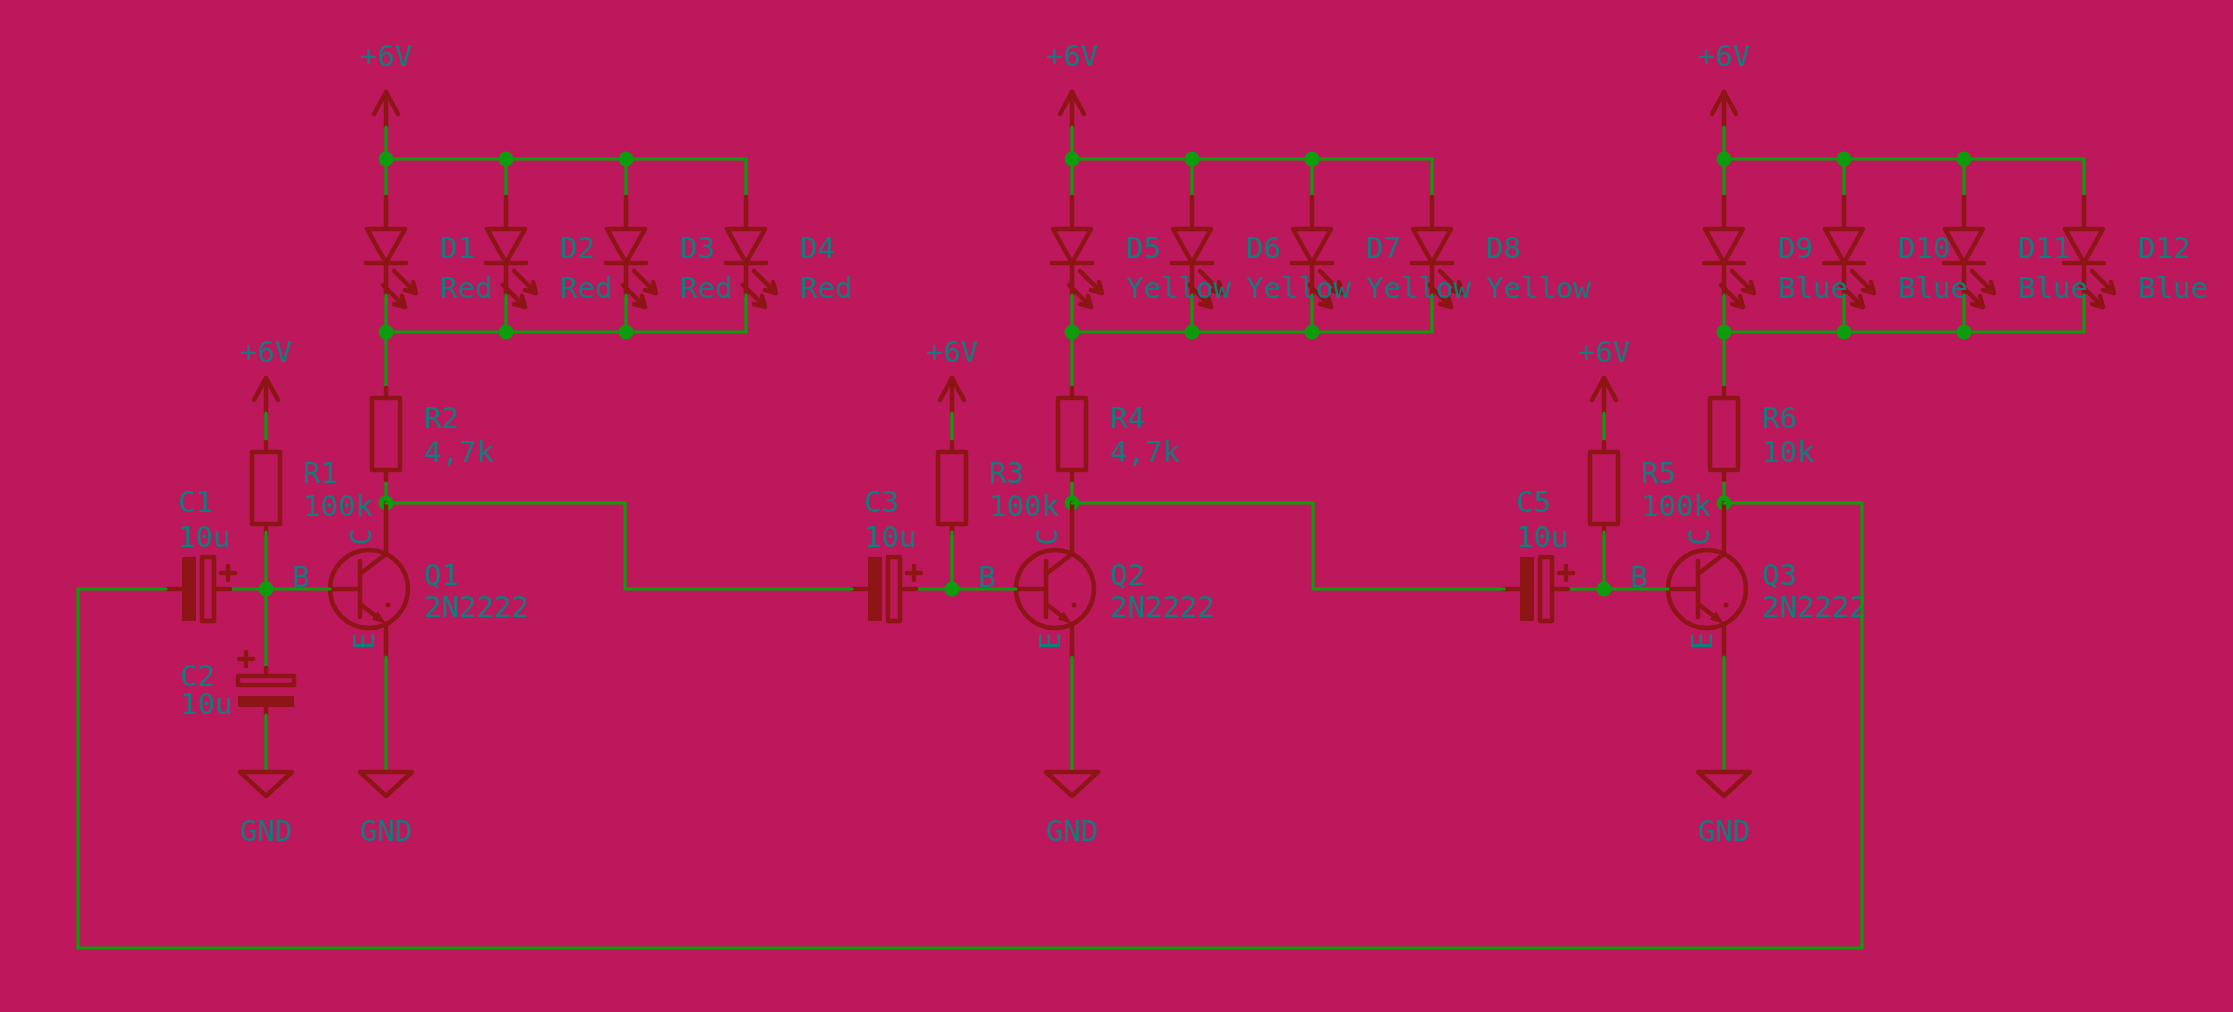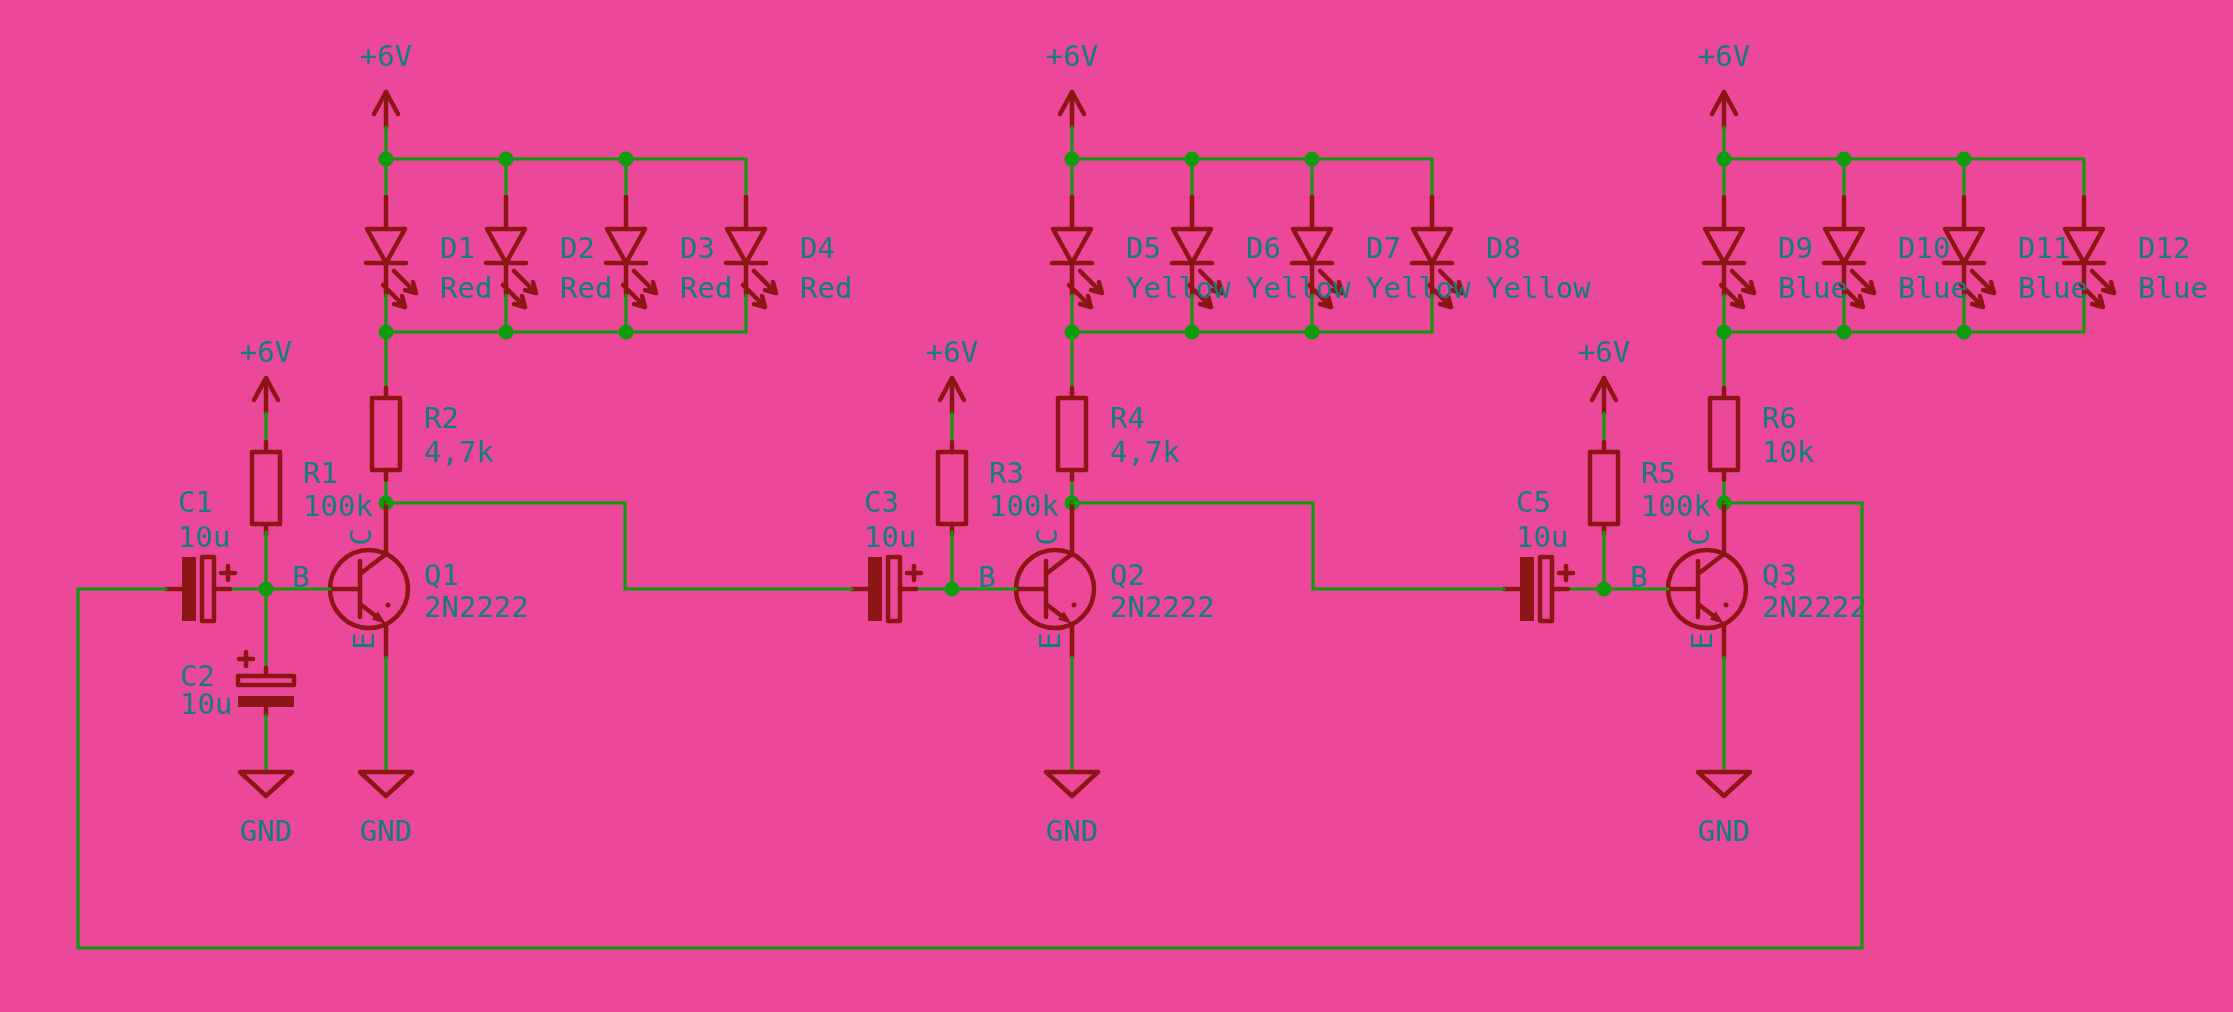--- a/index.html
+++ b/index.html
@@ -1,16 +1,16 @@
 <!DOCTYPE html>
 <html><head>
 <meta charset="utf-8">
 <style>
   html,body{margin:0;padding:0;background:#ffffff;}
-  .page{position:relative;width:2233px;height:1012px;background:#ec4899;overflow:hidden;}
+  .page{position:relative;width:2233px;height:1012px;background:#be185d;overflow:hidden;}
   svg{display:block;}
   .w{stroke:#0c9c0c;stroke-width:3.2;fill:none;stroke-linecap:round;}
   .s{stroke:#8e1515;fill:none;stroke-width:4.5;stroke-linecap:round;stroke-linejoin:round;}
   .sf{fill:#8e1515;stroke:none;}
   .dot{fill:#0c9c0c;stroke:none;}
   .t{font-family:"DejaVu Sans Mono", monospace;font-size:29px;fill:#127d7d;}
   .tm{text-anchor:middle;}
 </style>
 </head>
 <body>

